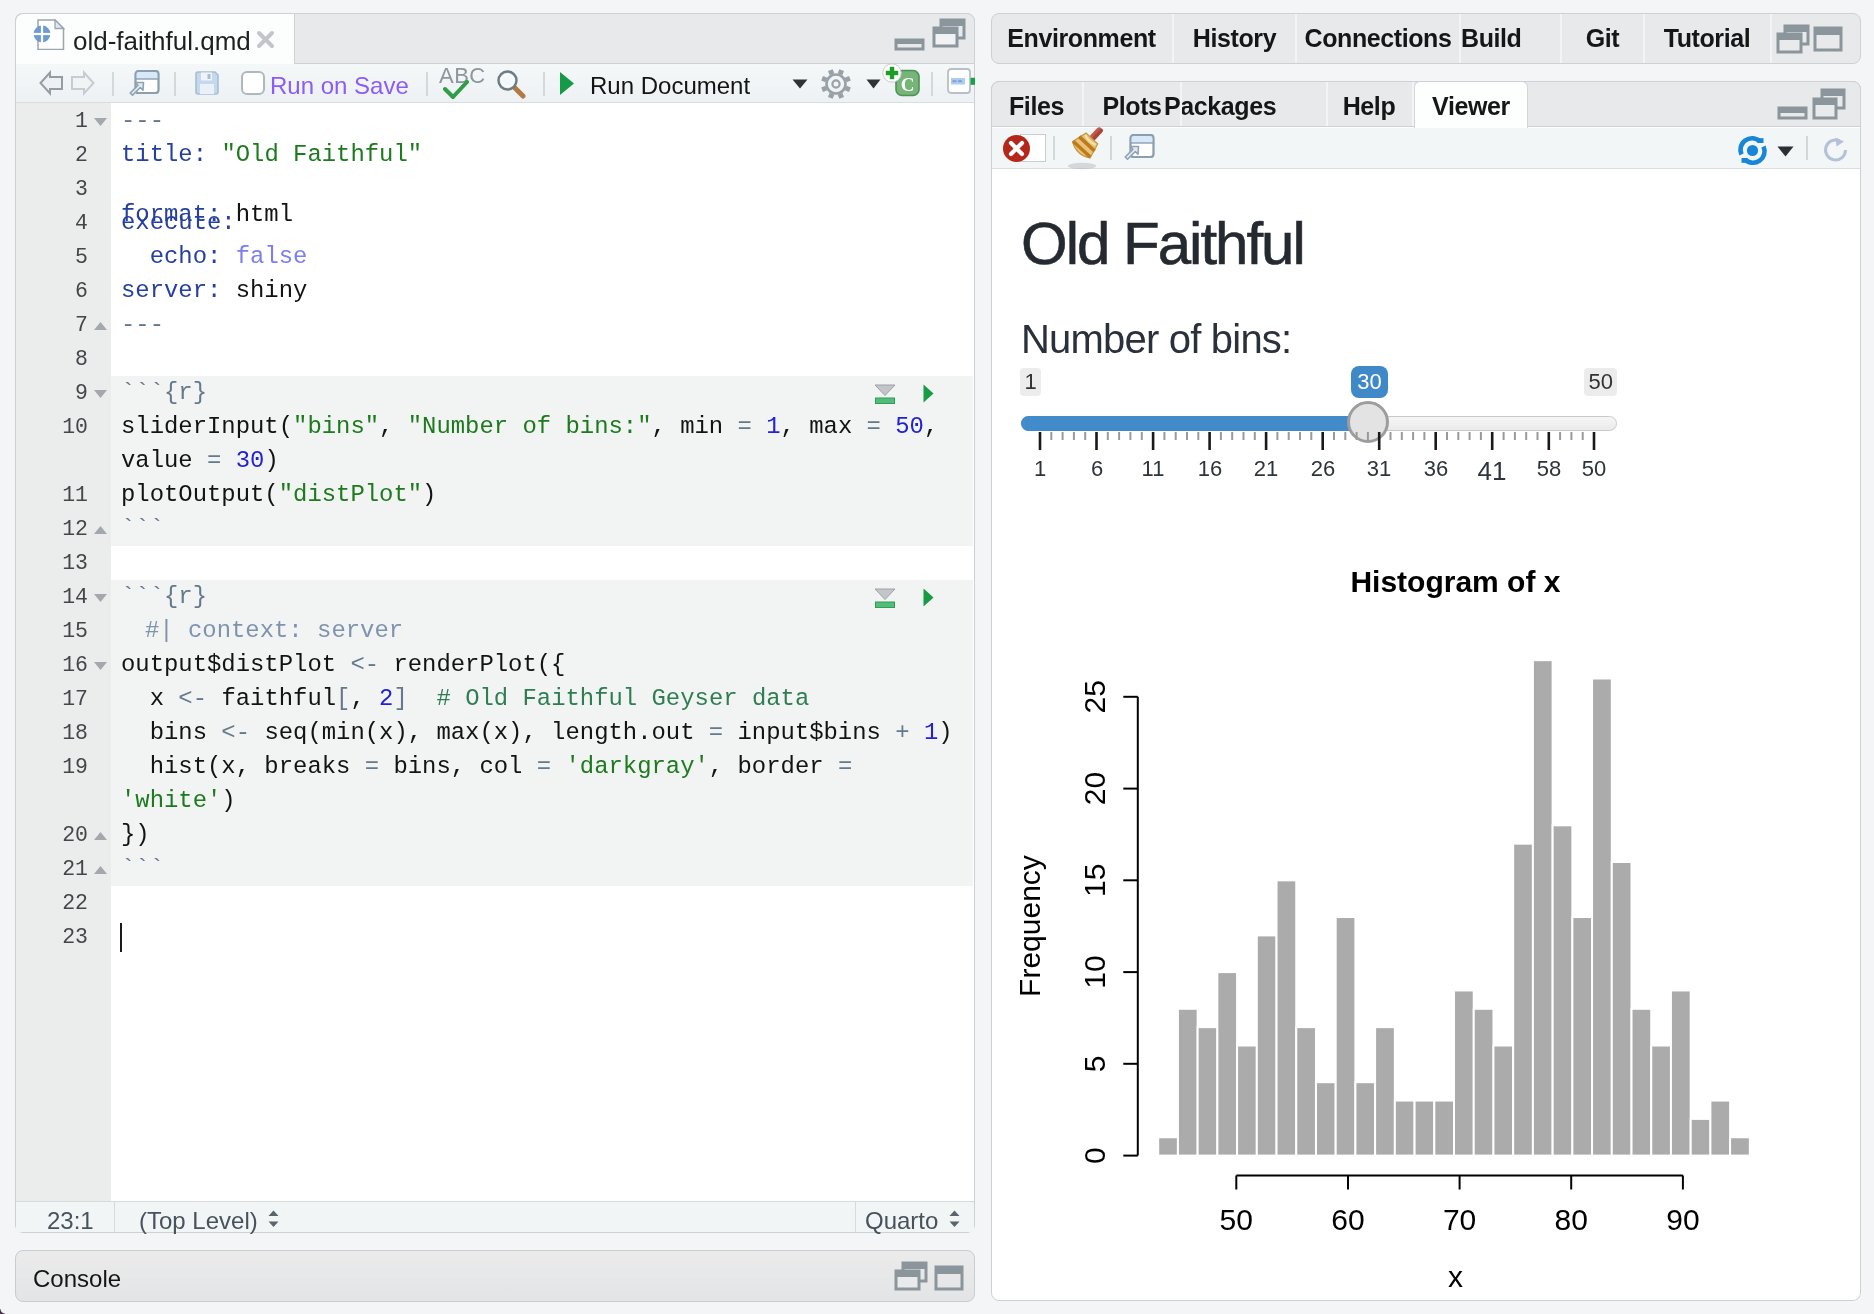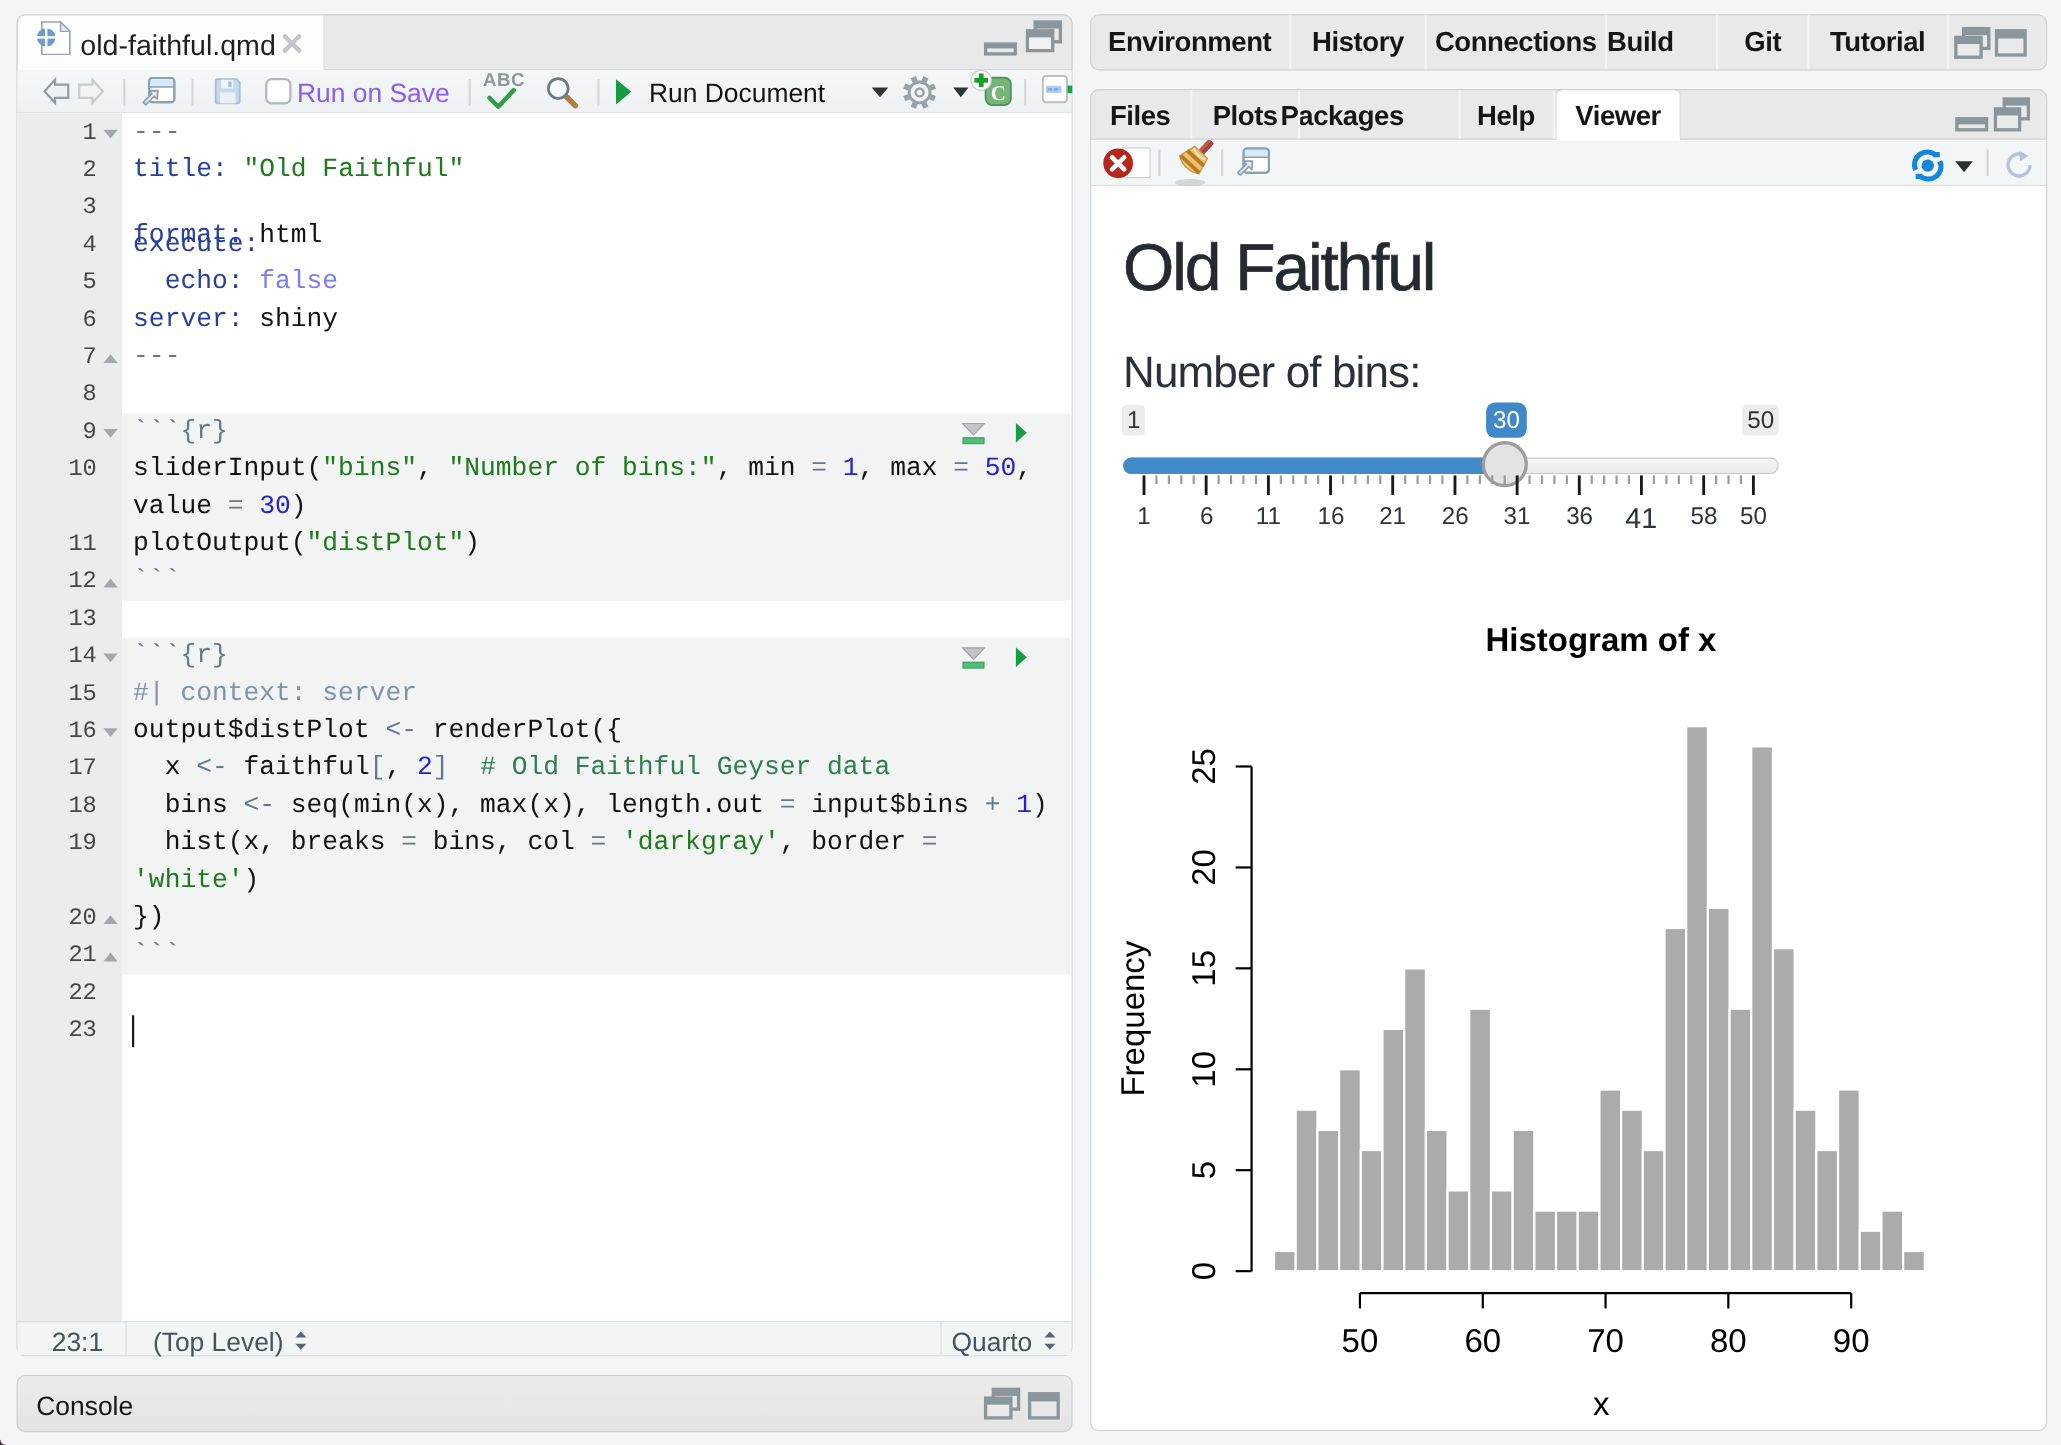--- a/index.html
+++ b/index.html
@@ -5,21 +5,21 @@
 body{background:#f3f5f6;font-family:"Liberation Sans",sans-serif;position:relative;}
 .abs{position:absolute;}
 .pane{position:absolute;background:#fff;border:1px solid #ccd1d5;border-radius:8px;}
 .tabtxt{font-weight:bold;font-size:25px;color:#161616;letter-spacing:-0.4px;}
 .mono{font-family:"Liberation Mono",monospace;font-size:23.9px;white-space:pre;}
 .k{color:#26409f;}
 .s{color:#1d7a1d;}
 .n{color:#2222d4;}
 .o{color:#65798c;}
 .b{color:#7b7ef0;}
-.c1{color:#7e94ae;}
+.c1{color:#7e94ae;margin-left:24px;}
 .c2{color:#2f7e51;}
 .t{color:#131313;}
 .ln{position:absolute;width:72px;text-align:right;font-family:"Liberation Mono",monospace;font-size:21.5px;color:#43474a;}
 .row{position:absolute;left:121px;height:34px;line-height:34px;}
 .sep{position:absolute;width:2px;background:#d3d8db;}
 </style></head>
 <body>
 <div class="abs" style="left:0;top:1309px;width:5px;height:5px;background:radial-gradient(circle at 5px 0px, rgba(0,0,0,0) 4px, #44354a 5px);"></div>
 <div class="pane" style="left:15px;top:13px;width:960px;height:1220px;"></div>
 <div class="abs" style="left:15px;top:13px;width:960px;height:51px;background:#e7e9ea;border-radius:8px 8px 0 0;border:1px solid #ccd1d5;"></div>
@@ -61,21 +61,21 @@
 <div class="sep" style="left:174px;top:72px;height:24px;"></div>
 <svg class="abs" style="left:194px;top:70px;" width="26" height="26" viewBox="0 0 26 26">
 <path d="M2 4 a2 2 0 0 1 2-2 h17 l3 3 v17 a2 2 0 0 1 -2 2 h-18 a2 2 0 0 1 -2-2 z" fill="#c6d8ec" stroke="#a9bed4" stroke-width="1.6"></path>
 <rect x="7" y="2.5" width="11" height="8" fill="#eef4fa"></rect>
 <rect x="13.5" y="4" width="3" height="5" fill="#a9bed4"></rect>
 <rect x="6" y="14" width="14" height="10" fill="#e9f1f9"></rect>
 </svg>
 <div class="abs" style="left:241px;top:71px;width:24px;height:24px;background:#fff;border:2px solid #b0b7bd;border-radius:6px;"></div>
 <div class="abs" style="left:270px;top:72px;font-size:24px;color:#8b5cf6;">Run on Save</div>
 <div class="sep" style="left:426px;top:72px;height:24px;"></div>
-<div class="abs" style="left:439px;top:63px;font-size:17px;font-weight:bold;color:#8d969e;letter-spacing:0.5px;">ABC</div>
+<div class="abs" style="left:439px;top:63px;font-size:22px;font-weight:normal;color:#8d969e;letter-spacing:0.5px;">ABC</div>
 <svg class="abs" style="left:441px;top:80px;" width="30" height="20" viewBox="0 0 30 20">
     <path d="M4 9 L12 17 L26 2" fill="none" stroke="#2f9e44" stroke-width="4" stroke-linecap="round" stroke-linejoin="round"></path>
   </svg>
 <svg class="abs" style="left:496px;top:69px;" width="30" height="30" viewBox="0 0 30 30">
 <line x1="18" y1="18" x2="27" y2="27" stroke="#b07c42" stroke-width="5" stroke-linecap="round"></line>
 <circle cx="11.5" cy="11.5" r="9" fill="#eaf2f8" stroke="#6e7a84" stroke-width="2.4"></circle>
 <circle cx="11.5" cy="11.5" r="6" fill="#f3f8fc" stroke="#ffffff" stroke-width="1.5"></circle>
 </svg>
 <div class="sep" style="left:543px;top:72px;height:24px;"></div>
 <svg class="abs" style="left:559px;top:72px;" width="16" height="23" viewBox="0 0 16 23">

